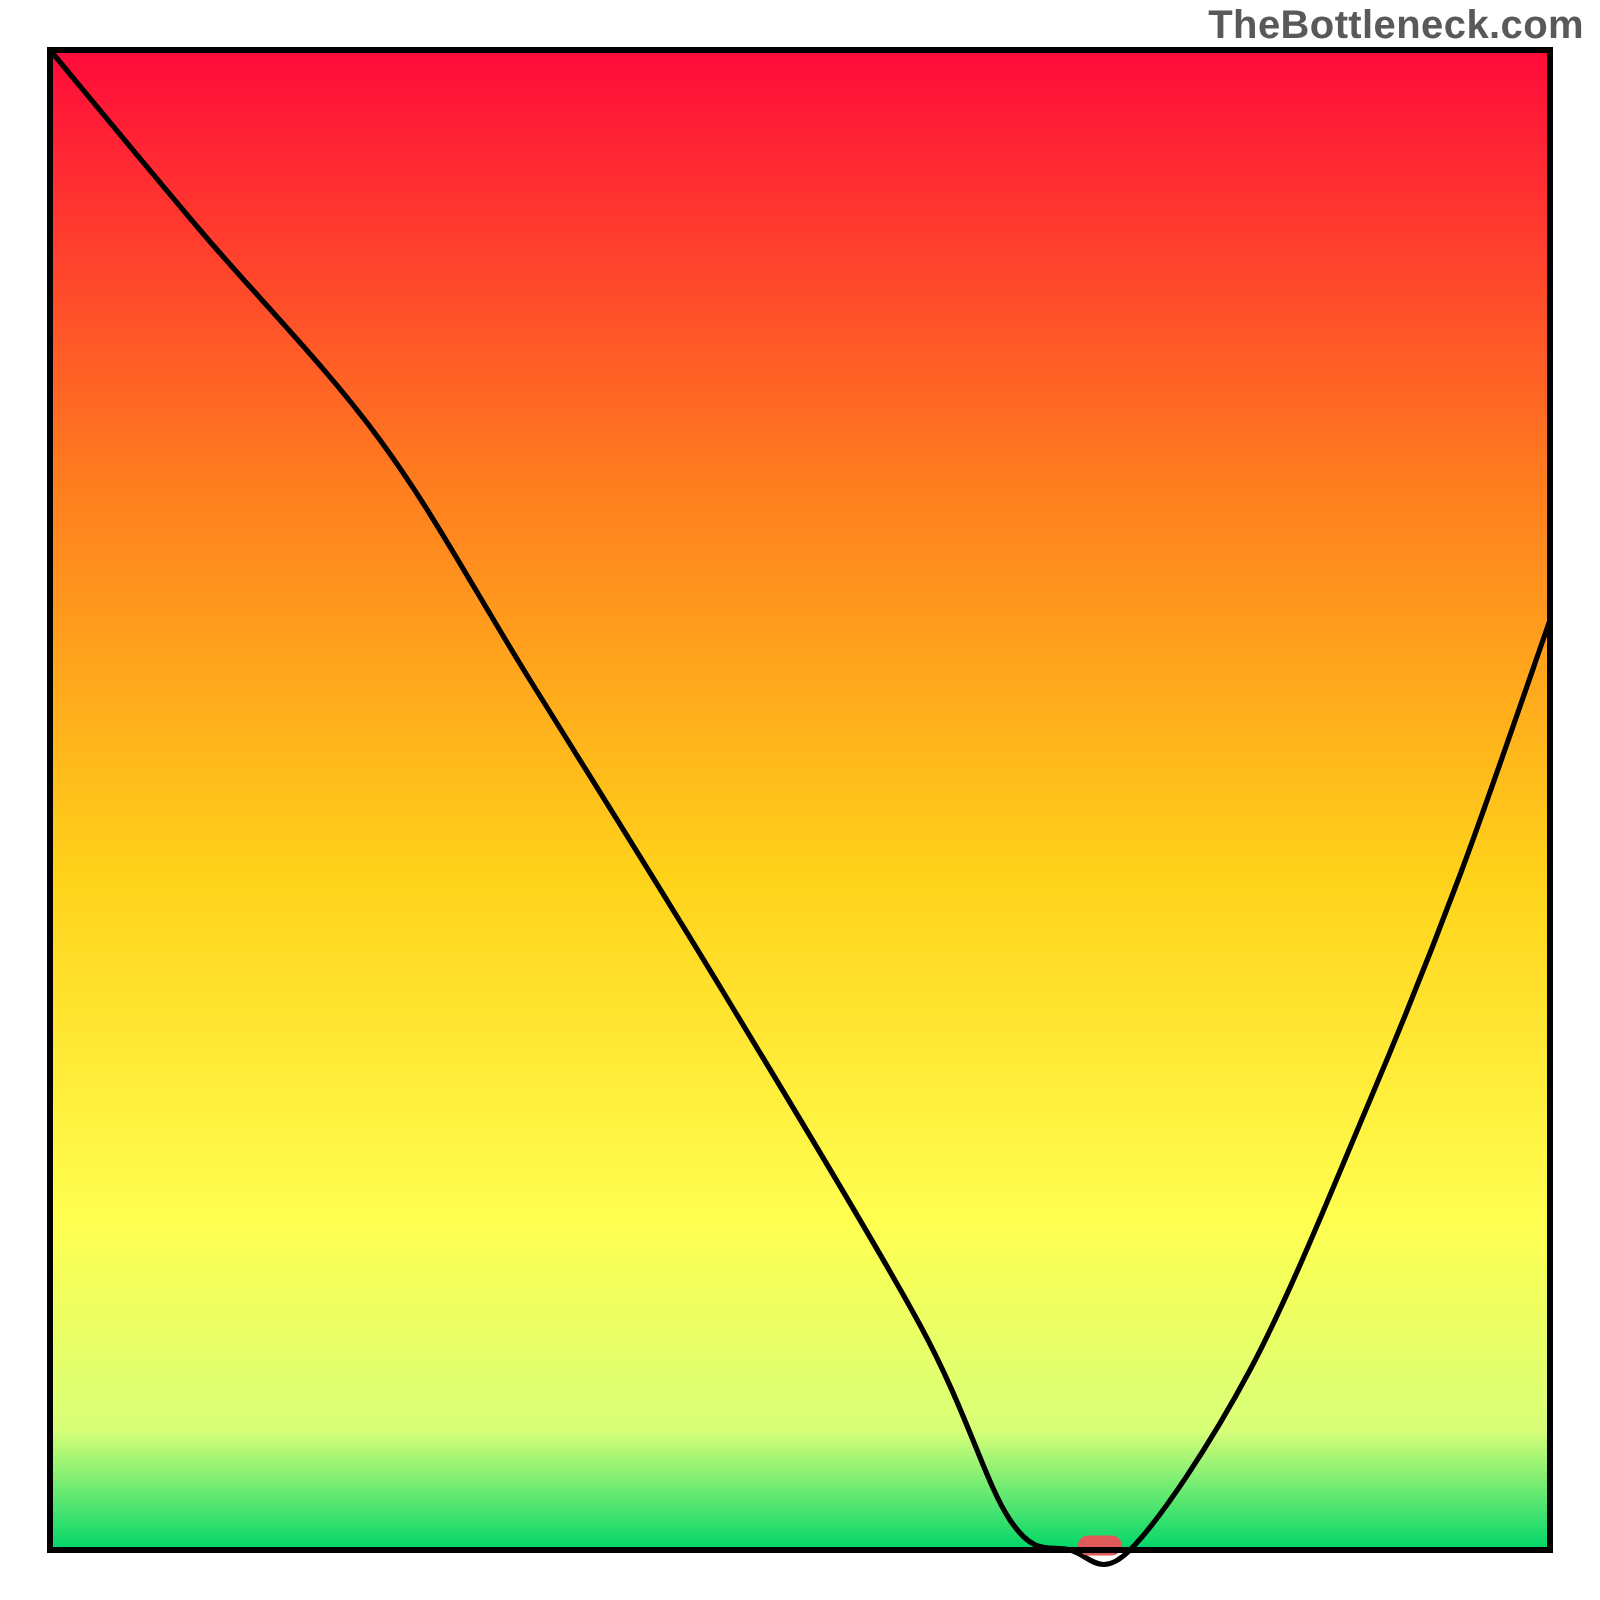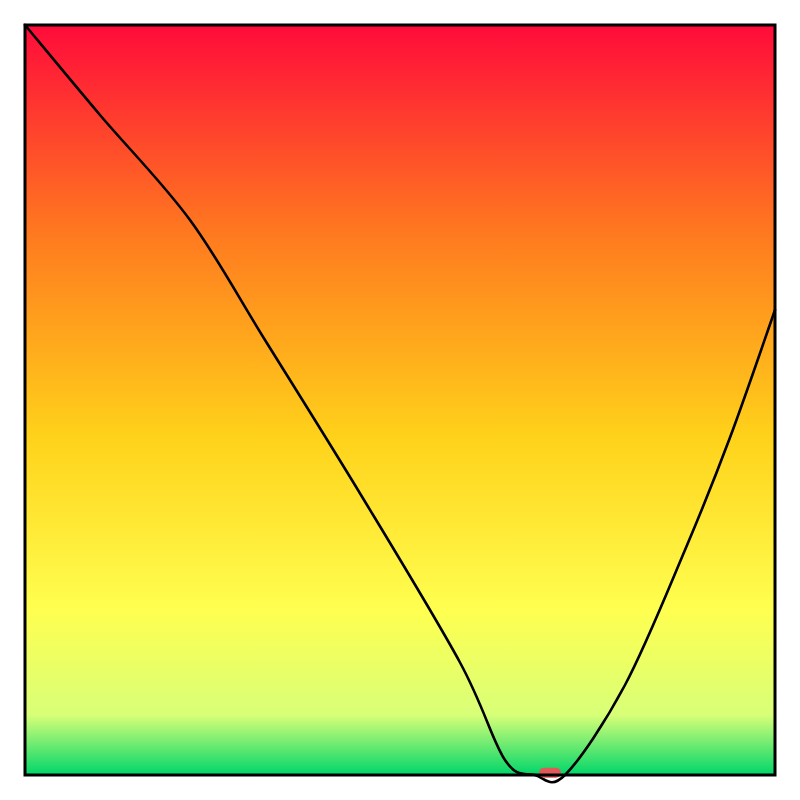--- a/index.html
+++ b/index.html
@@ -51,13 +51,14 @@
       <rect id="plot-rect" x="25" y="25" width="750" height="750" fill="url(#bg-grad)"></rect>
 
       <path id="curve-path" fill="none" stroke="#000000" stroke-width="2.6" stroke-linejoin="round" stroke-linecap="round" d="M 25 25 C 37.5 40, 72.5 82.5, 100 115 C 127.5 147.5, 162.5 182.5, 190 220 C 217.5 257.5, 236.25 293.75000000000006, 265 340.00000000000006 C 293.75 386.25000000000006, 330 443.75, 362.5 497.5 C 395 551.25, 436.24999999999994 618.75, 459.99999999999994 662.5 C 483.74999999999994 706.25, 492.5 741.25, 505 760 C 517.5 778.75, 525 772.5, 535 775 C 545 777.5, 550 790, 565 775 C 580 760, 605 722.5, 625 685 C 645 647.5, 667.5 591.25, 685 550 C 702.5 508.75, 715 477.50000000000006, 730 437.50000000000006 C 745 397.50000000000006, 767.5 331.25, 775 310"></path>
 
       <rect id="marker-rect" rx="5" ry="5" width="22" height="10" fill="#e05a5a" x="539" y="767.75"></rect>
 
       <rect x="25" y="25" width="750" height="750" fill="none" stroke="#000" stroke-width="3"></rect>
     </g>
   </svg>
 
+  <div class="watermark">TheBottleneck.com</div>
 </div>
 
 </body></html>

